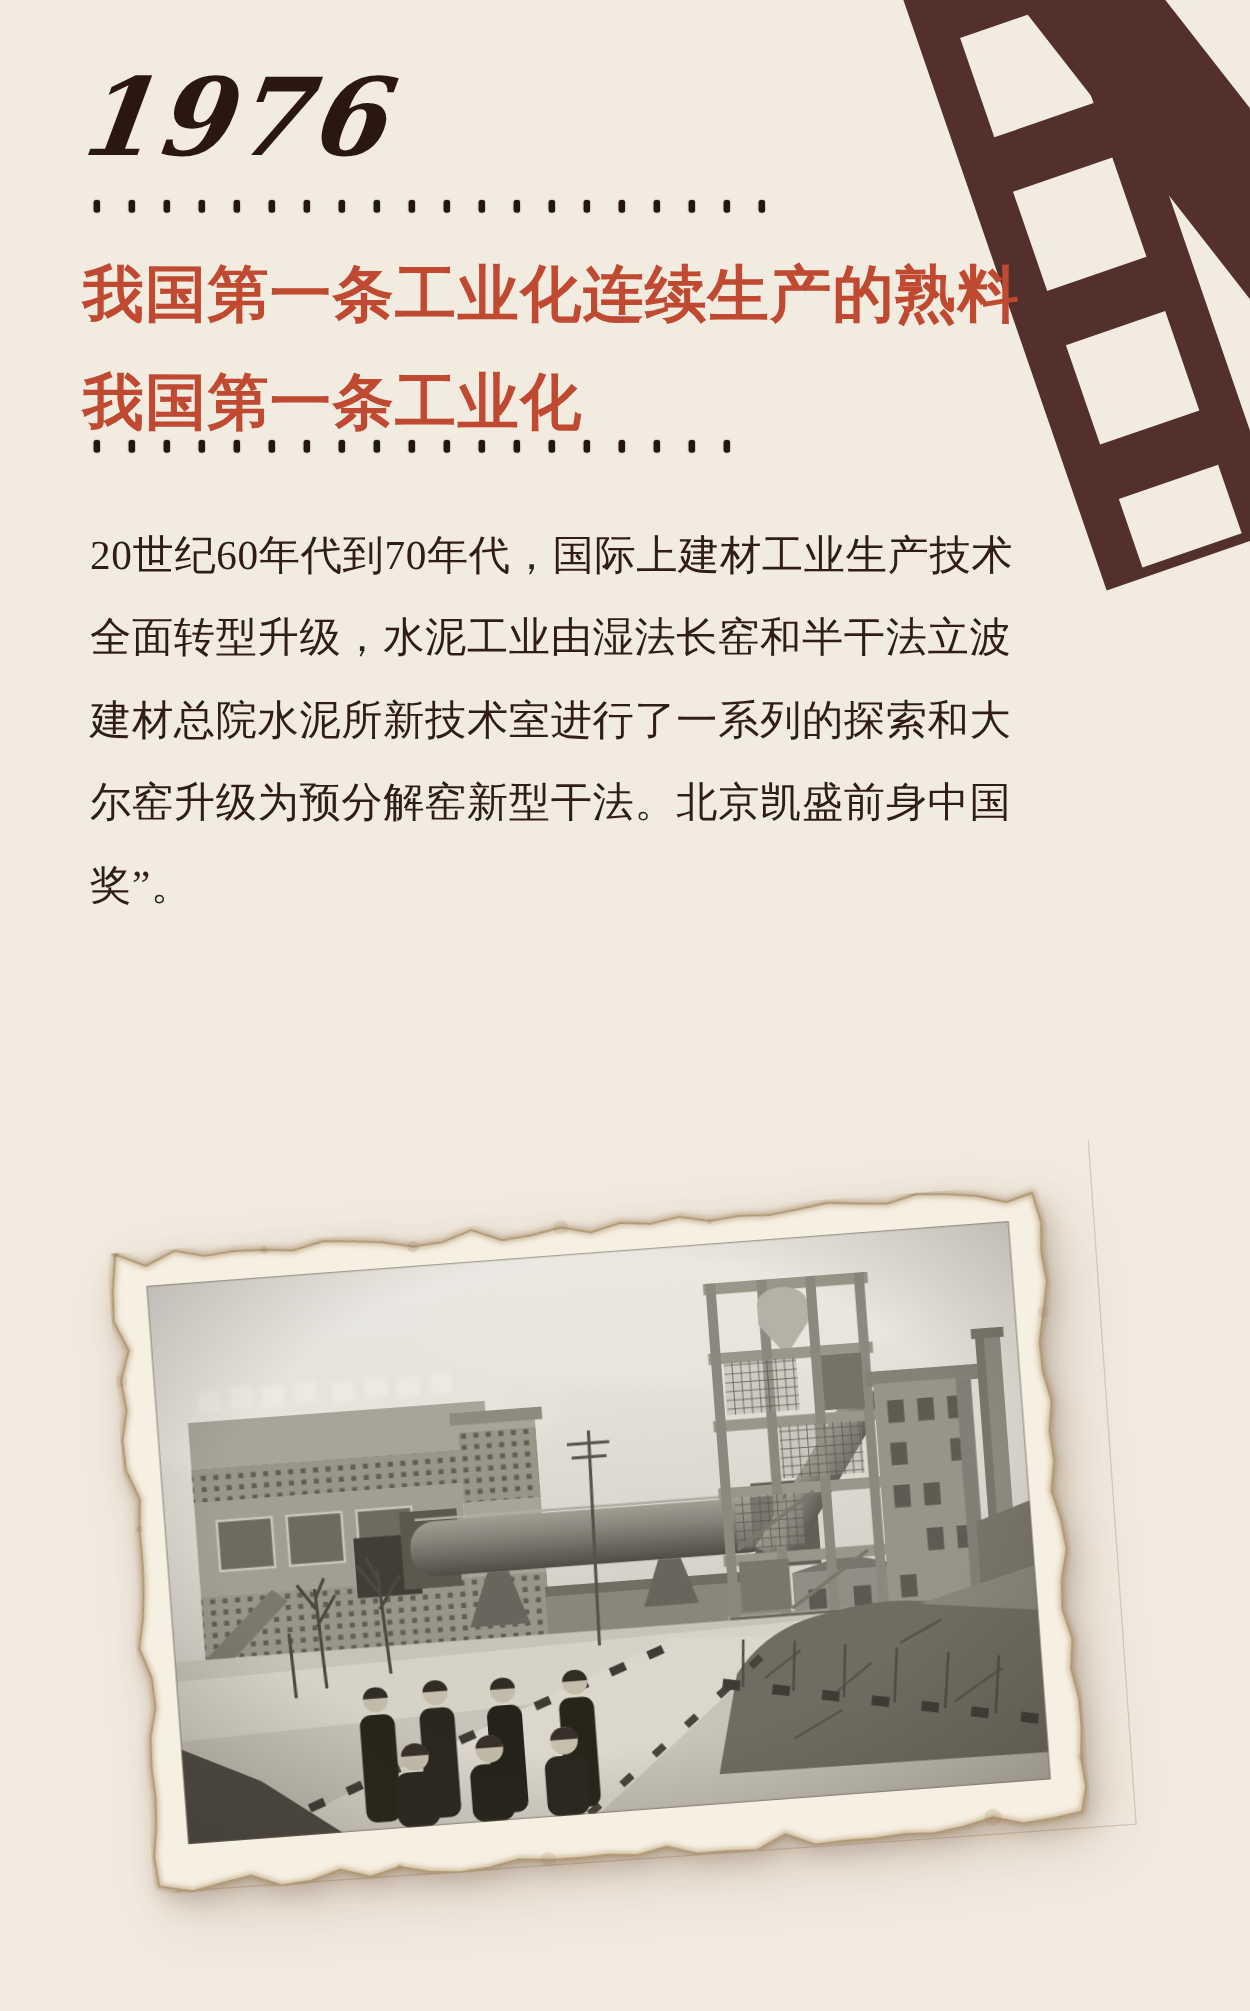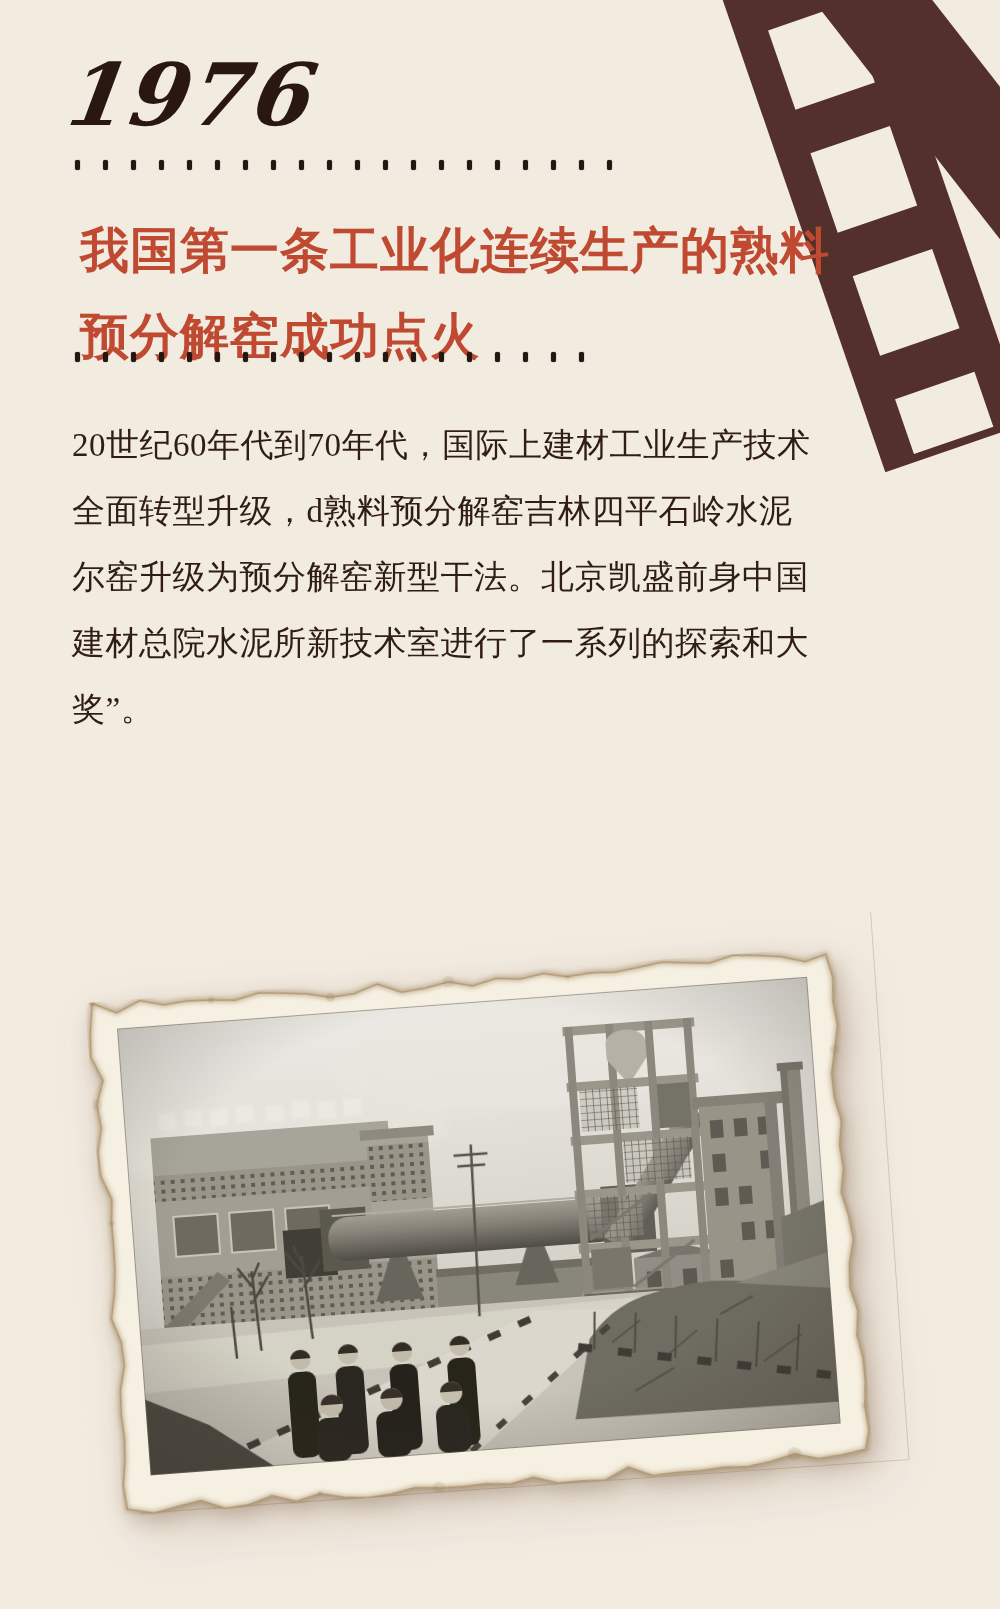--- a/index.html
+++ b/index.html
@@ -17,21 +17,21 @@
     color:#2b1711;letter-spacing:2px;transform:skewX(-10deg);
   }
 
   
   .dots{position:absolute;display:flex;gap:23px;}
   .dots span{width:5px;height:10px;border-radius:2px;background:#241711;box-shadow:0 0 1px #241711;}
   .dots-top{left:75px;top:160px;}
   .dots-bottom{left:75px;top:352px;}
 
   
-  .headline{position:absolute;left:66px;top:193px;margin:14px;
+  .headline{position:absolute;left:66px;top:193px;margin:0;
     font-weight:700;font-size:49px;line-height:86px;letter-spacing:1px;
     color:#c04a31;font-family:"Liberation Sans","DejaVu Sans",sans-serif;}
   .headline .hl-line{display:block;white-space:nowrap;}
 
   
   .body-text{position:absolute;left:72px;top:412px;
     font-family:"Liberation Serif","DejaVu Serif",serif;
     font-size:33px;color:#301e16;letter-spacing:.5px;}
   .body-text div{height:66px;line-height:66px;white-space:nowrap;}
 
@@ -81,21 +81,21 @@
       <span></span>
       <span></span>
       <span></span>
       <span></span>
       <span></span>
       <span></span>
     </div>
 
   <h1 class="headline">
     <span class="hl-line">我国第一条工业化连续生产的熟料</span>
-    <span class="hl-line">预分解窑成功点火</span>
+    <span class="hl-line">我国第一条工业化</span>
   </h1>
 
   <div class="dots dots-bottom">
       <span></span>
       <span></span>
       <span></span>
       <span></span>
       <span></span>
       <span></span>
       <span></span>
@@ -108,23 +108,23 @@
       <span></span>
       <span></span>
       <span></span>
       <span></span>
       <span></span>
       <span></span>
     </div>
 
   <div class="body-text">
     <div>20世纪60年代到70年代，国际上建材工业生产技术</div>
-    <div>全面转型升级，d熟料预分解窑吉林四平石岭水泥</div>
+    <div>全面转型升级，水泥工业由湿法长窑和半干法立波</div>
+    <div>建材总院水泥所新技术室进行了一系列的探索和大</div>
     <div>尔窑升级为预分解窑新型干法。北京凯盛前身中国</div>
-    <div>建材总院水泥所新技术室进行了一系列的探索和大</div>
     <div>奖”。</div>
   </div>
 
   <div class="ghost"></div>
 
   <div class="photo">
     <svg id="photo-svg" viewBox="0 0 752 515" width="752" height="515">
       <defs>
         <linearGradient id="sky" x1="0" y1="0" x2="0" y2="1">
           <stop offset="0" stop-color="#f3f2ee"></stop>

